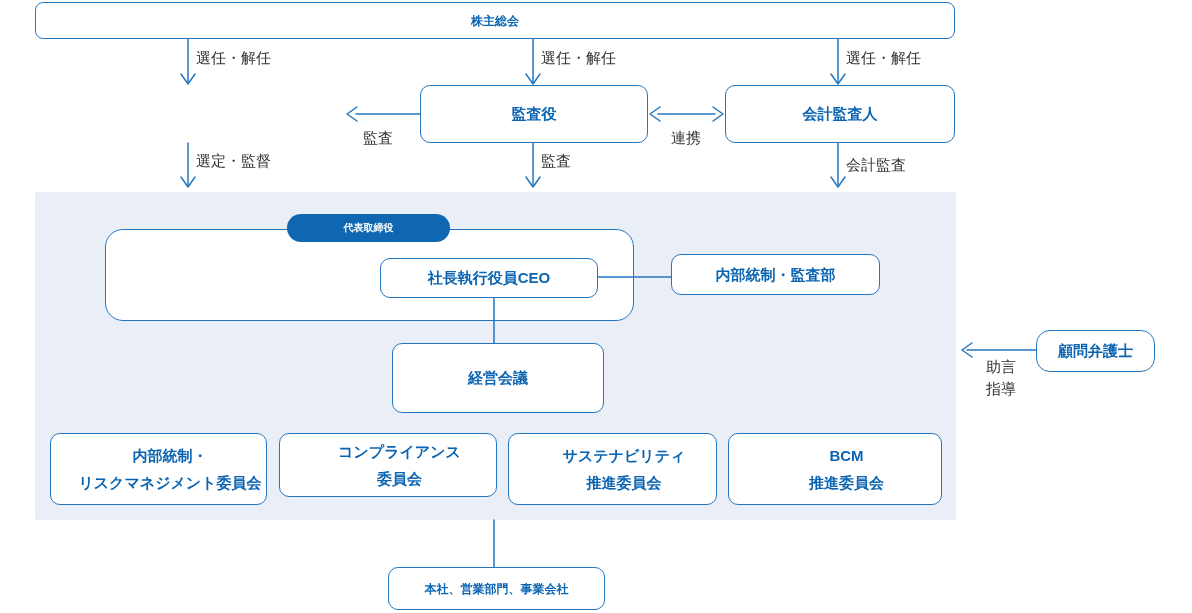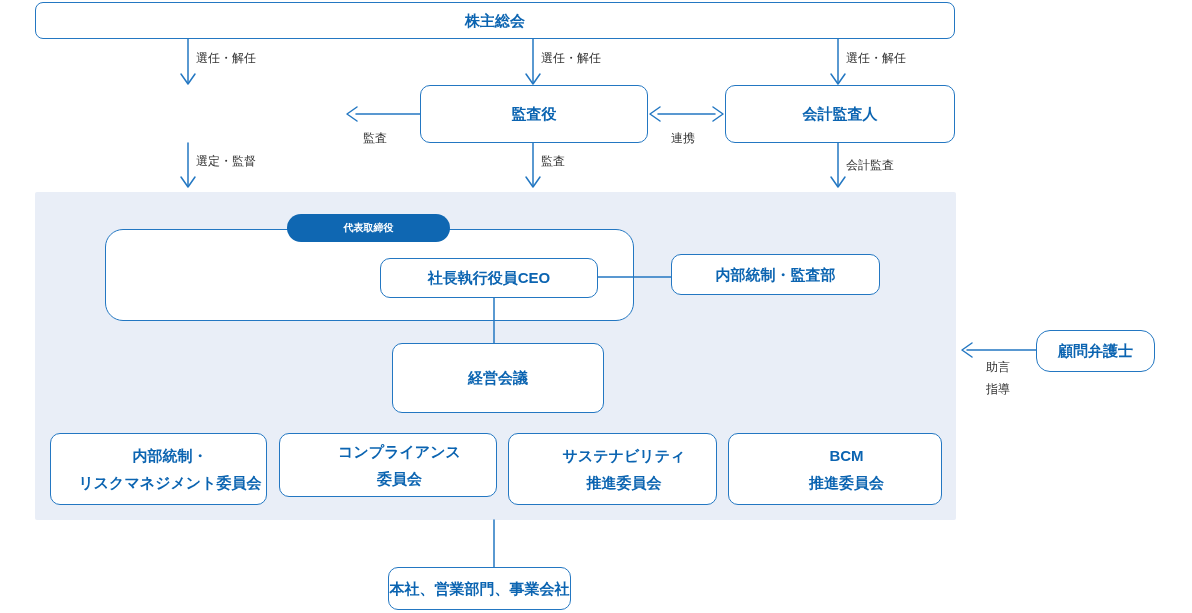--- a/index.html
+++ b/index.html
@@ -22,28 +22,28 @@
     border-radius:18px;z-index:2;box-sizing:border-box;
   }
   .conn-svg{position:absolute;left:0;top:0;z-index:3;pointer-events:none;}
   .conn-svg .ln{stroke:var(--line-color);stroke-width:1.5;fill:none;stroke-linecap:round;stroke-linejoin:round;}
   .box{
     position:absolute;display:flex;flex-direction:column;align-items:center;justify-content:center;
     background:#ffffff;border:1.5px solid var(--line-color);border-radius:10px;
     color:var(--text-blue);font-weight:bold;font-size:15px;line-height:24px;text-align:center;
     box-sizing:border-box;z-index:4;
   }
-  .box.big-title{font-size:15px;border-radius:8px;}
+  .box.big-title{font-size:12px;border-radius:8px;}
   .badge{
     position:absolute;display:flex;align-items:center;justify-content:center;
     background:var(--badge-bg);color:#ffffff;font-weight:bold;font-size:10px;
     border-radius:14px;z-index:5;box-sizing:border-box;
   }
   .conn-label{
-    position:absolute;color:var(--label-text);font-size:12px;font-weight:normal;
+    position:absolute;color:var(--label-text);font-size:15px;font-weight:normal;
     line-height:22px;z-index:6;white-space:nowrap;
   }
   .committee{line-height:27px;padding-left:23px;}
   .lawyer{border-radius:14px;}
 </style>
 </head>
 <body>
 
 <div class="canvas">
 
@@ -159,21 +159,21 @@
 
   <div class="box committee" style="left:728px;top:433px;width:214px;height:72px;">
     <span>BCM</span>
     <span>推進委員会</span>
   </div>
 
   <div class="box lawyer" style="left:1036px;top:330px;width:119px;height:42px;">
     <span>顧問弁護士</span>
   </div>
 
-  <div class="box big-title" style="left:388px;top:567px;width:183px;height:43px;border-radius:10px;">
+  <div class="box big-title" style="left:388px;top:567px;width:217px;height:43px;border-radius:10px;">
     <span>本社、営業部門、事業会社</span>
   </div>
 
   <div class="conn-label" style="left:196px;top:47px;">選任・解任</div>
   <div class="conn-label" style="left:541px;top:47px;">選任・解任</div>
   <div class="conn-label" style="left:846px;top:47px;">選任・解任</div>
   <div class="conn-label" style="left:363px;top:127px;">監査</div>
   <div class="conn-label" style="left:671px;top:127px;">連携</div>
   <div class="conn-label" style="left:196px;top:150px;">選定・監督</div>
   <div class="conn-label" style="left:541px;top:150px;">監査</div>

